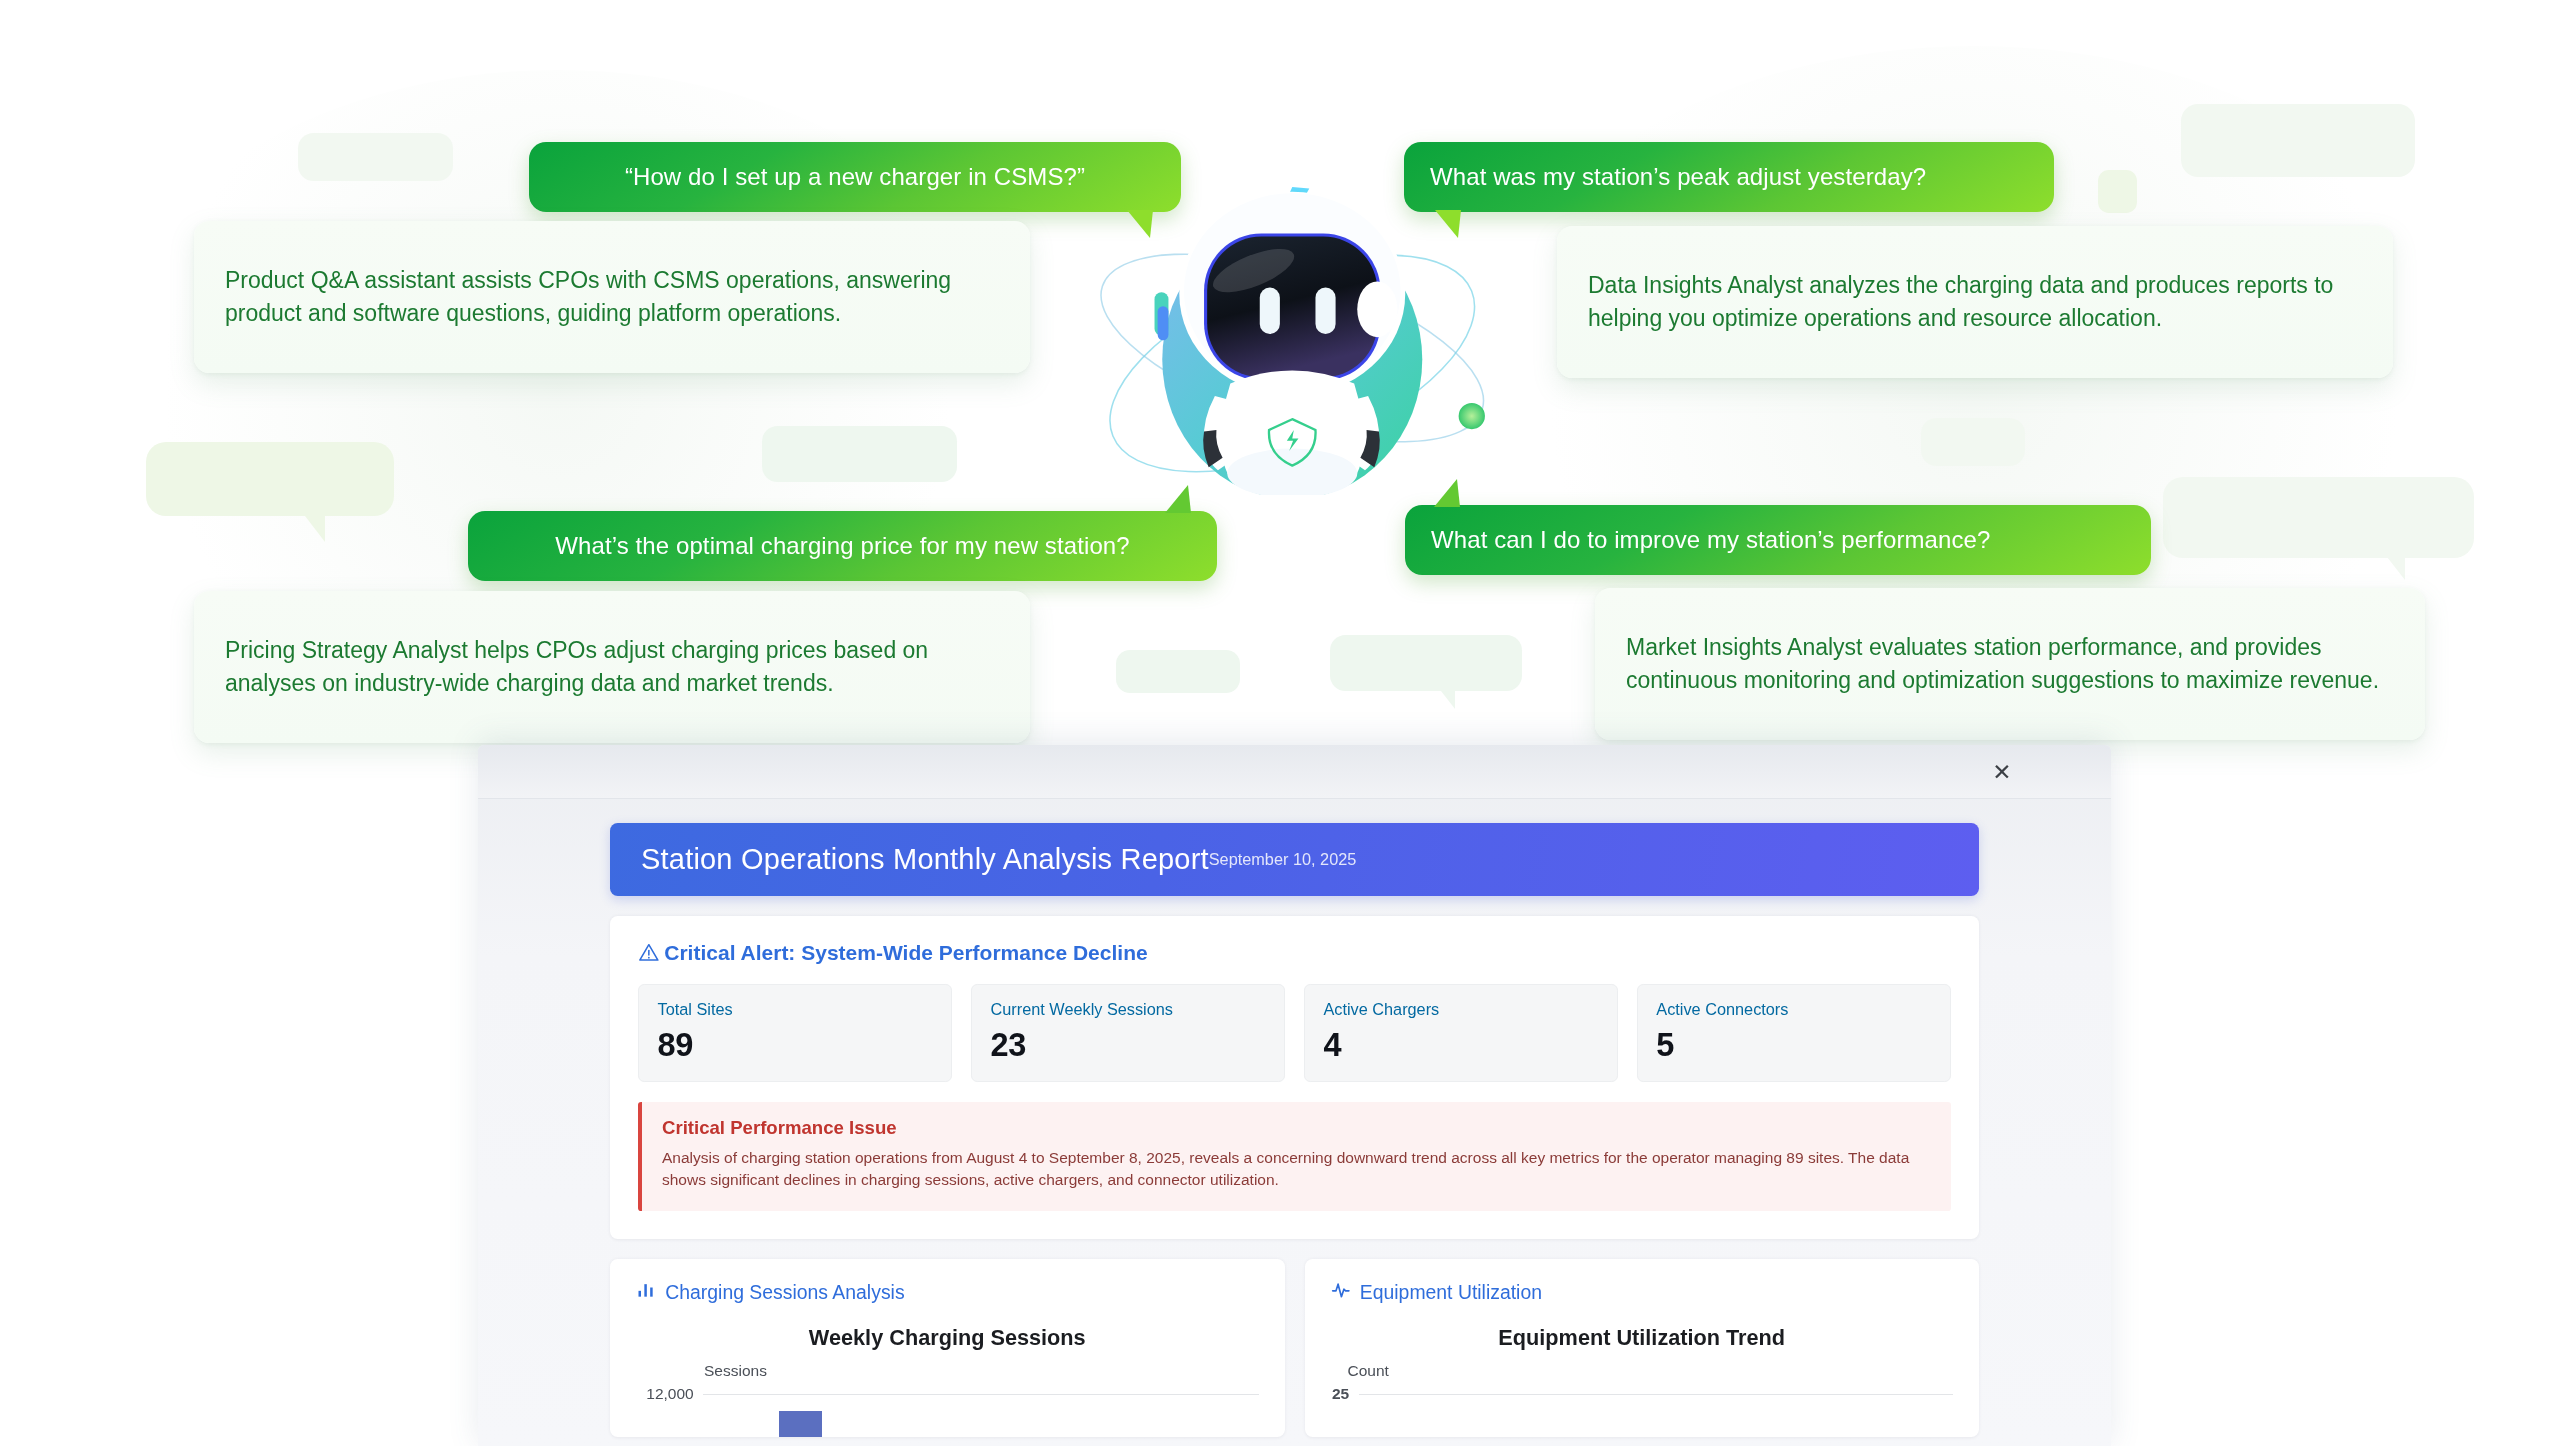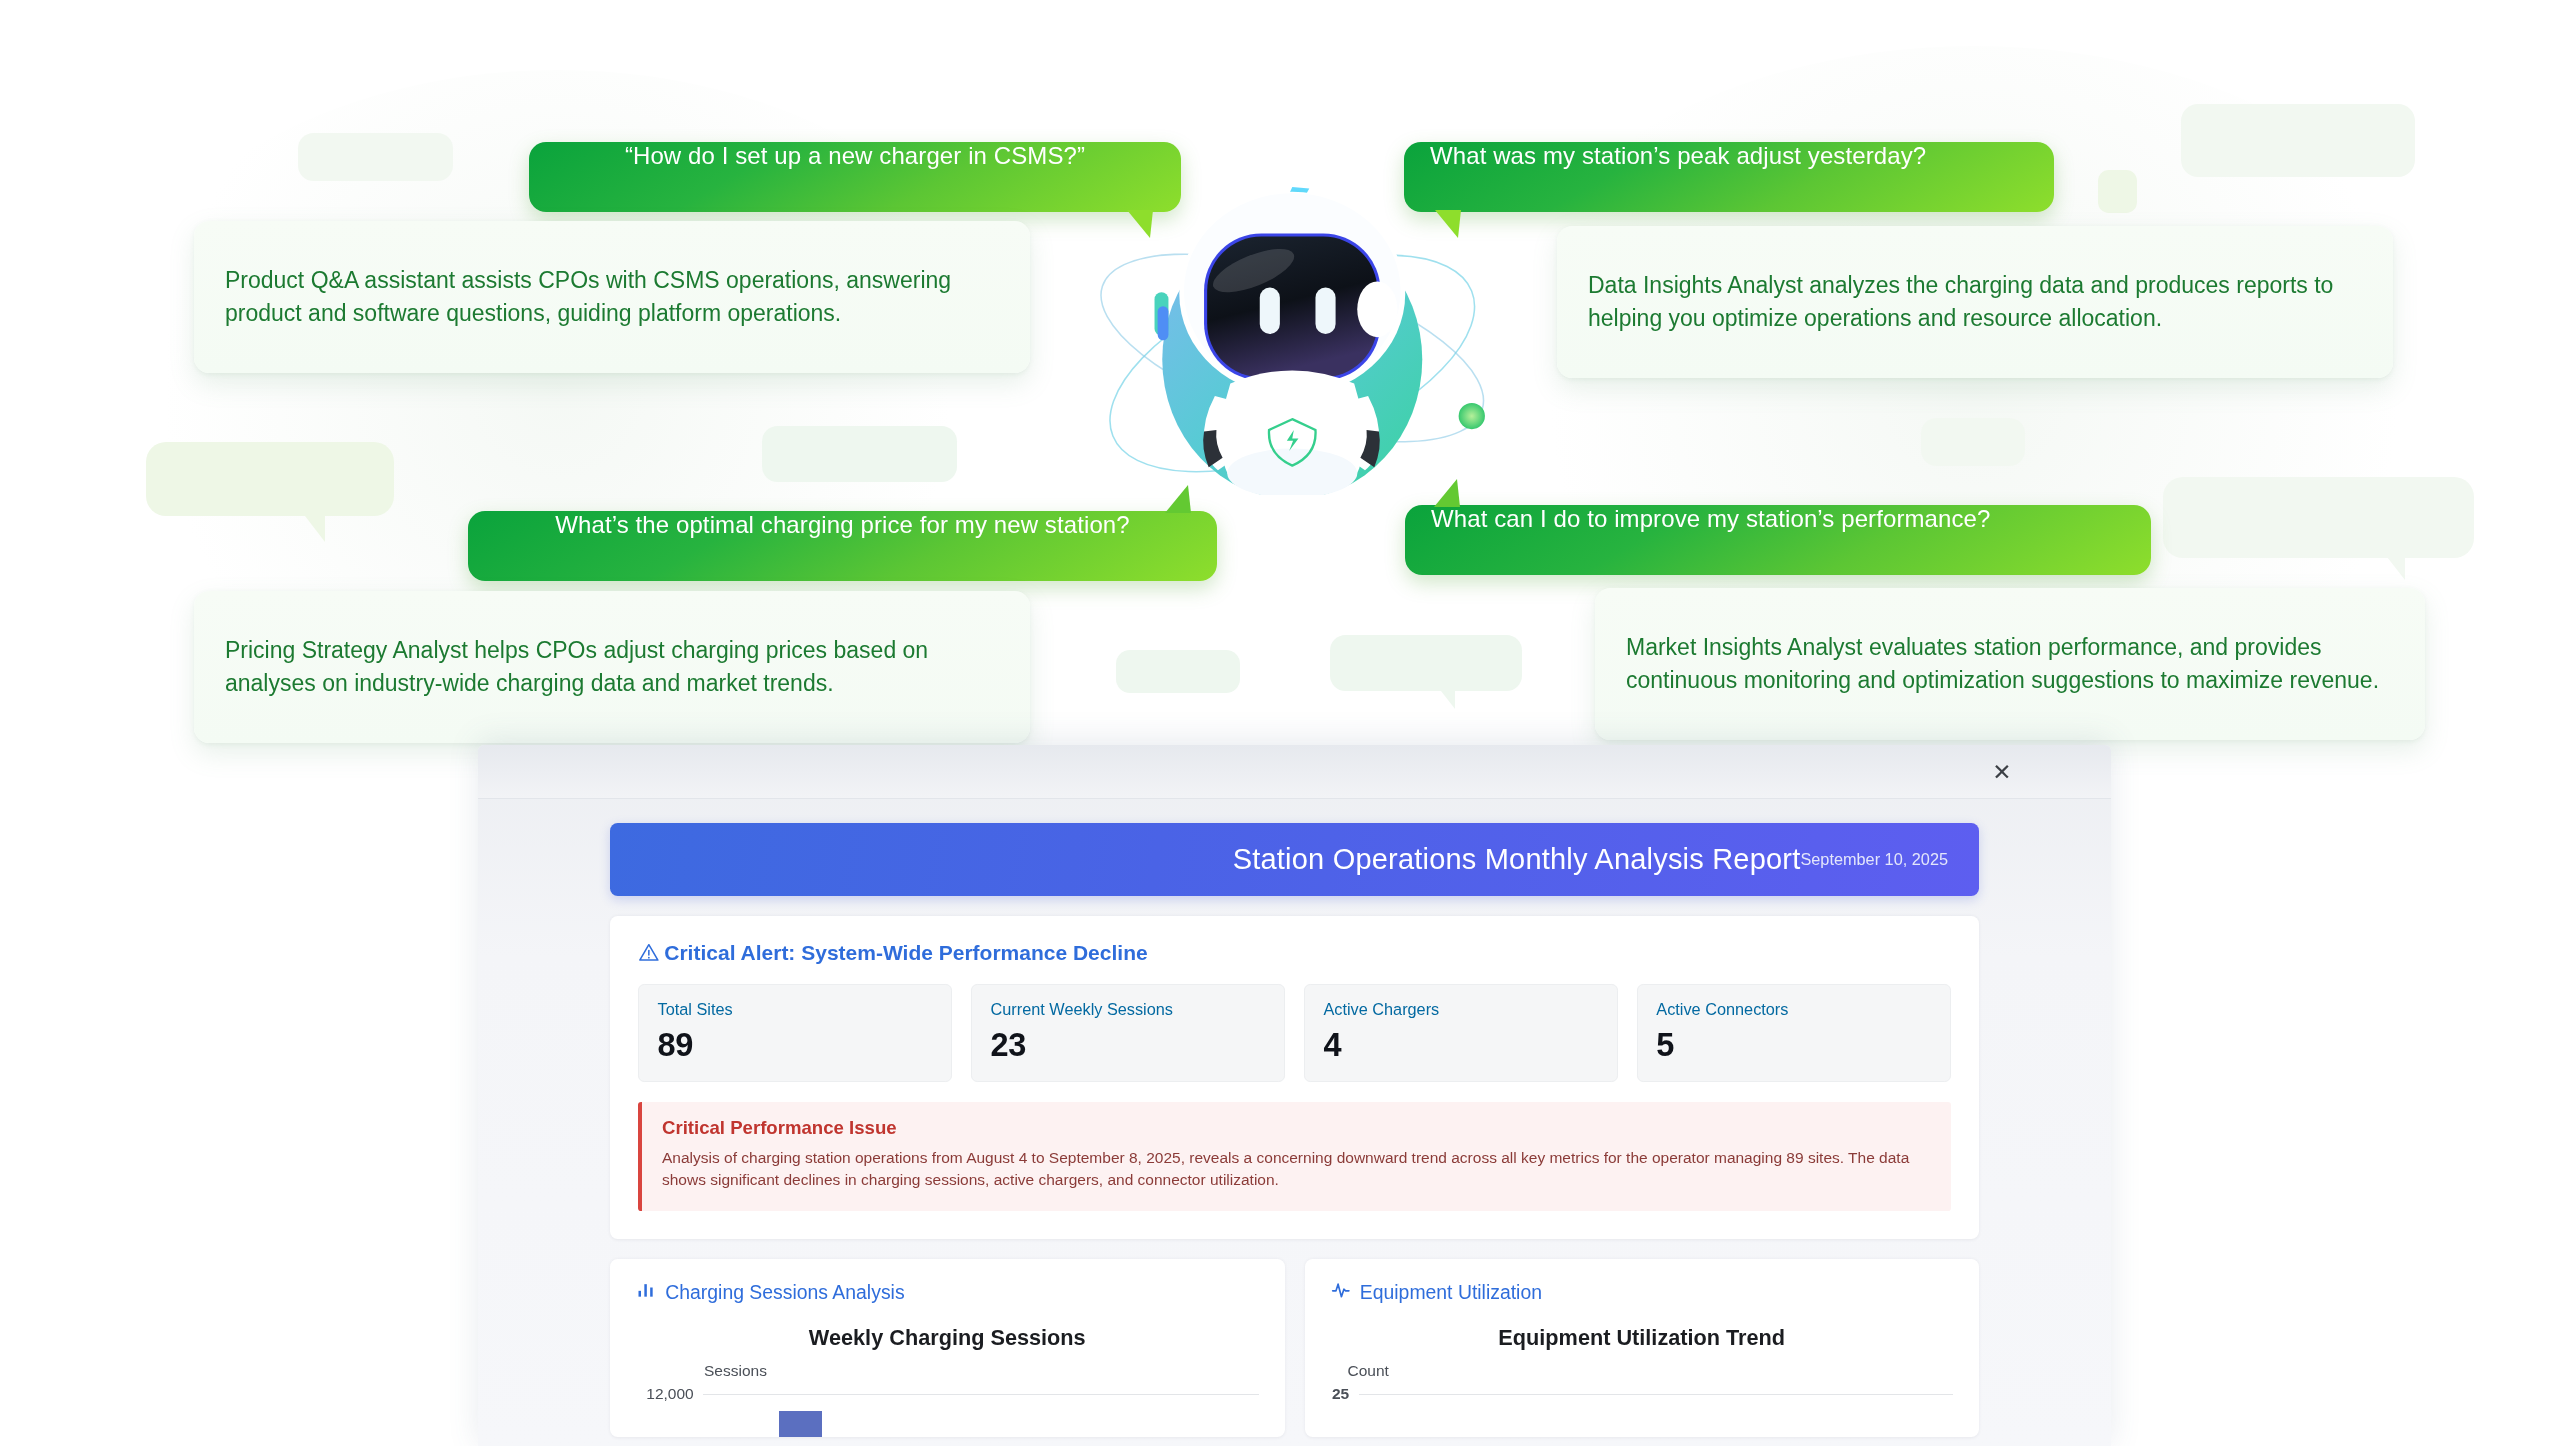--- a/index.html
+++ b/index.html
@@ -31,21 +31,21 @@
   }
   .deco.pale .tail { border-top-color: #eef7ef; }
   .deco.palest .tail { border-top-color: #f2f8f1; }
 
   
   .qbubble {
     position: absolute;
     border-radius: 17px;
     background: linear-gradient(150deg, #0aa33c 0%, #27b33f 34%, #5cc634 62%, #8ede2c 100%);
     box-shadow: 0 7.7px 20px rgba(90,170,60,0.28);
-    display: flex; align-items: flex-start;
+    display: flex; align-items: center;
     color: #ffffff;
     font-size: 24px;
     font-weight: 400;
     letter-spacing: 0.1px;
     padding: 0 26px;
     white-space: nowrap;
   }
   .qbubble .qtail {
     position: absolute; width: 0; height: 0;
     border-left: 23px solid transparent;
@@ -91,21 +91,21 @@
   #close-btn {
     position: absolute; right: 91px; top: 9.3px;
     width: 36px; height: 36px; display: flex; align-items: center; justify-content: center;
     color: #3b3f45; font-size: 23px; line-height: 1; cursor: pointer;
   }
   #report-scroll { position: absolute; left: 0; top: 55px; width: 100%; height: 649px; padding: 23px 132px 0 132px; }
 
   #report-header {
     height: 73px; border-radius: 7.7px;
     background: linear-gradient(100deg, #3d6ae0 0%, #4a63e6 40%, #5d5ef0 100%);
-    display: flex; align-items: center; justify-content: flex-end;
+    display: flex; align-items: center; justify-content: flex-start;
     padding: 0 31px;
     box-shadow: 0 3.1px 10.8px rgba(70,90,220,0.22);
   }
   #report-title { color: #ffffff; font-size: 29px; font-weight: 400; letter-spacing: 0.2px; }
   #report-date { color: #e3e6fb; font-size: 16.3px; }
 
   .panel {
     margin-top: 20px; background: #ffffff; border-radius: 7.7px;
     box-shadow: 0 0.8px 3.1px rgba(60,70,90,0.08);
     padding: 25px 28px 28px 28px;

